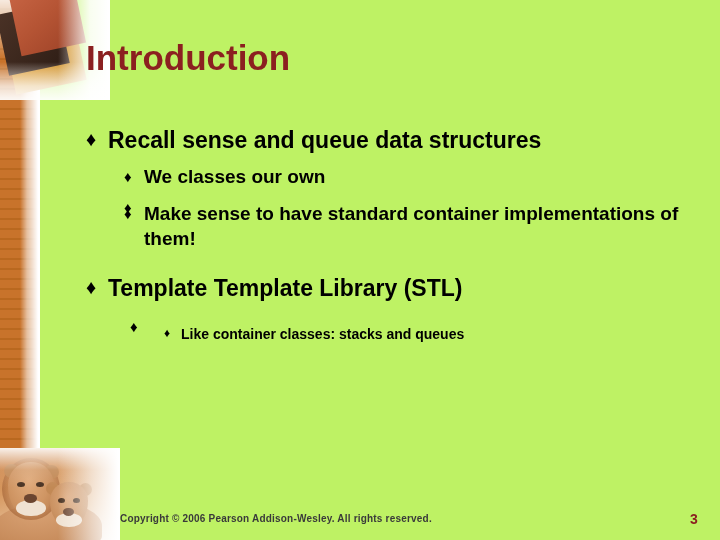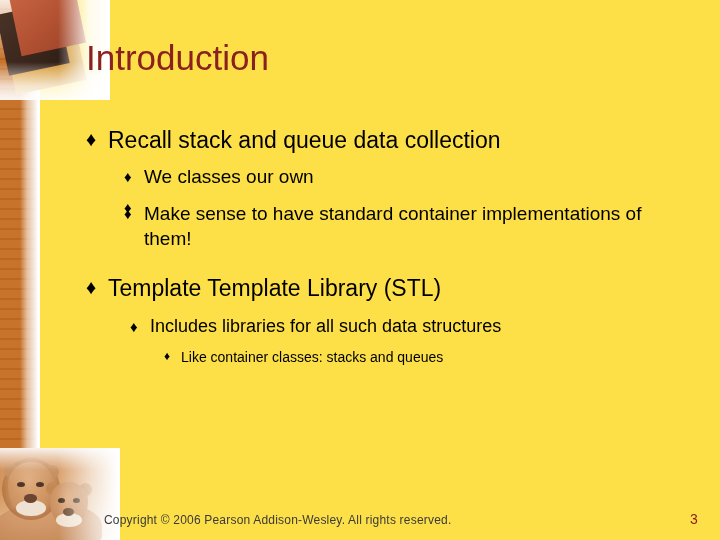--- a/index.html
+++ b/index.html
@@ -7,22 +7,23 @@
     padding: 0;
     background: #ffffff;
   }
   body {
     font-family: "Liberation Sans", sans-serif;
   }
   #slide {
     position: relative;
     width: 720px;
     height: 540px;
-    background: #fde047;
+    background: #bef264;
     overflow: hidden;
+    font-weight: bold;
   }
 
   
   .left-band {
     position: absolute;
     left: 0;
     top: 0;
     width: 40px;
     height: 540px;
     background:
@@ -265,23 +266,23 @@
   .l4 .bullet { font-size: 12px; top: 1px; }
 
   .gap-a { height: 8px; }
   .gap-b { height: 22px; }
   .gap-c { height: 10px; }
   .gap-d { height: 6px; }
 
   
   .footer-copy {
     position: absolute;
-    left: 104px;
+    left: 120px;
     top: 513px;
-    font-size: 12px;
+    font-size: 10px;
     color: #3a3a3a;
     white-space: nowrap;
     letter-spacing: 0.2px;
   }
   .page-num {
     position: absolute;
     left: 690px;
     top: 511px;
     font-size: 14px;
     color: #8b2020;
@@ -322,21 +323,21 @@
     <div class="cub-nose"></div>
     <div class="lions-fade"></div>
   </div>
 
   <div class="title">Introduction</div>
 
   <div class="body">
 
     <div class="l1">
       <span class="bullet">♦</span>
-      <span>Recall stack and queue data collection</span>
+      <span>Recall sense and queue data structures</span>
     </div>
 
     <div class="gap-a"></div>
 
     <div class="l2">
       <span class="bullet">♦</span>
       <span>We classes our own</span>
     </div>
 
     <div class="gap-d"></div>
@@ -356,21 +357,20 @@
 
     <div class="l1">
       <span class="bullet">♦</span>
       <span>Template Template Library (STL)</span>
     </div>
 
     <div class="gap-c"></div>
 
     <div class="l3">
       <span class="bullet">♦</span>
-      <span>Includes libraries for all such data structures</span>
     </div>
 
     <div class="gap-c"></div>
 
     <div class="l4">
       <span class="bullet">♦</span>
       <span>Like container classes: stacks and queues</span>
     </div>
 
   </div>

